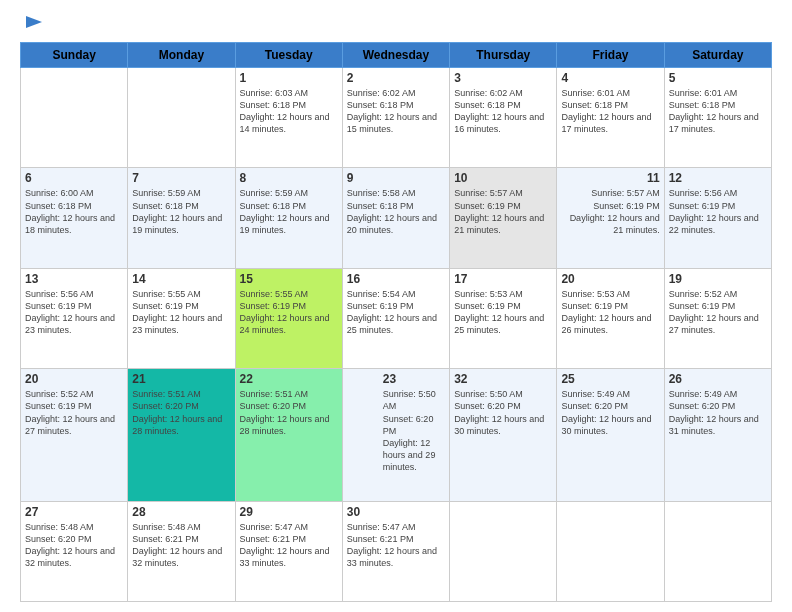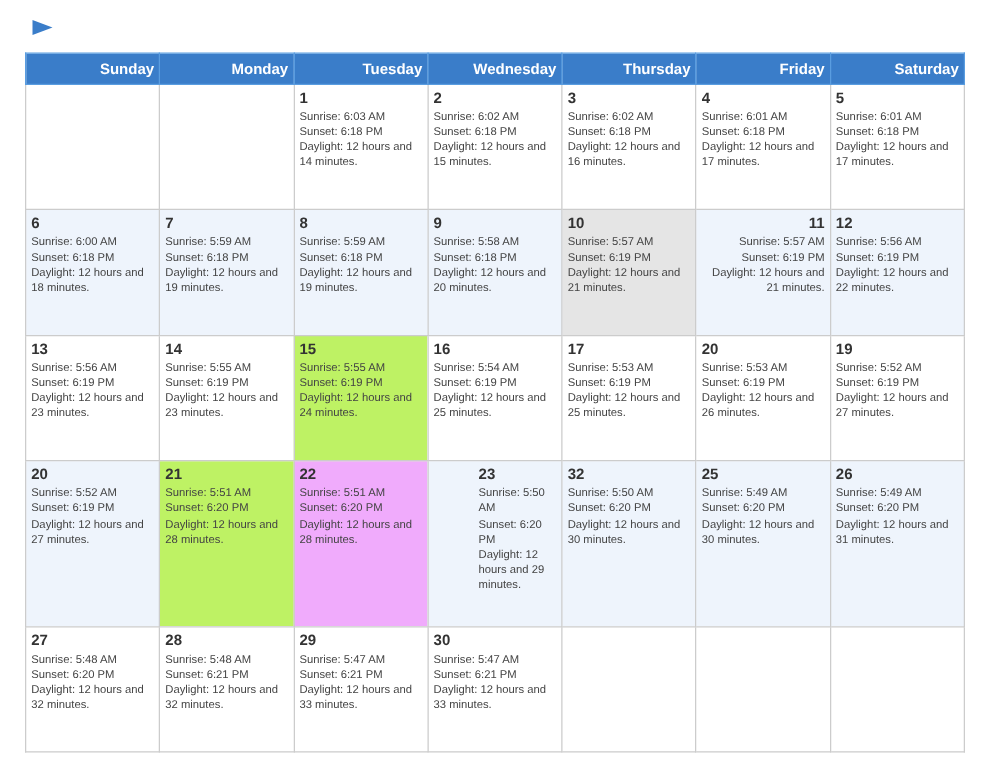--- a/index.html
+++ b/index.html
@@ -53,25 +53,25 @@
     }
     .calendar {
       flex: 1;
       border: 1px solid #ccc;
       border-collapse: collapse;
       width: 100%;
       table-layout: fixed;
     }
     .calendar th {
       background-color: #3a7dc9;
-      color: #ffffff;
+      color: #000000;
       font-size: 12px;
       font-weight: bold;
       padding: 5px 4px;
-      text-align: right;
+      text-align: center;
       border: 1px solid #5a9de0;
     }
     .calendar td {
       border: 1px solid #ccc;
       vertical-align: top;
       padding: 3px 4px;
       font-size: 9.5px;
       color: #333;
       height: 82px;
     }
@@ -220,25 +220,25 @@
           <td style="background-color: rgb(255, 255, 255);">
             <span class="day-number">19</span>
             <div class="day-info">Sunrise: 5:52 AM<br>Sunset: 6:19 PM<br>Daylight: 12 hours and 27 minutes.</div>
           </td>
         </tr>
         <tr>
           <td style="background-color: rgb(238, 244, 252);">
             <span class="day-number">20</span>
             <div class="day-info">Sunrise: 5:52 AM<br>Sunset: 6:19 PM<br>Daylight: 12 hours and 27 minutes.</div>
           </td>
-          <td style="background-color: #bef264; margin-left: 44px;">
+          <td style="background-color: #14b8a6; margin-left: 44px;">
             <span class="day-number">21</span>
             <div class="day-info">Sunrise: 5:51 AM<br>Sunset: 6:20 PM<br>Daylight: 12 hours and 28 minutes.</div>
           </td>
-          <td style="background-color: #f0abfc;">
+          <td style="background-color: #86efac;">
             <span class="day-number">22</span>
             <div class="day-info">Sunrise: 5:51 AM<br>Sunset: 6:20 PM<br>Daylight: 12 hours and 28 minutes.</div>
           </td>
           <td style="background-color: rgb(238, 244, 252); padding-left: 40px;">
             <span class="day-number">23</span>
             <div class="day-info">Sunrise: 5:50 AM<br>Sunset: 6:20 PM<br>Daylight: 12 hours and 29 minutes.</div>
           </td>
           <td style="background-color: rgb(238, 244, 252);">
             <span class="day-number">32</span>
             <div class="day-info">Sunrise: 5:50 AM<br>Sunset: 6:20 PM<br>Daylight: 12 hours and 30 minutes.</div>

